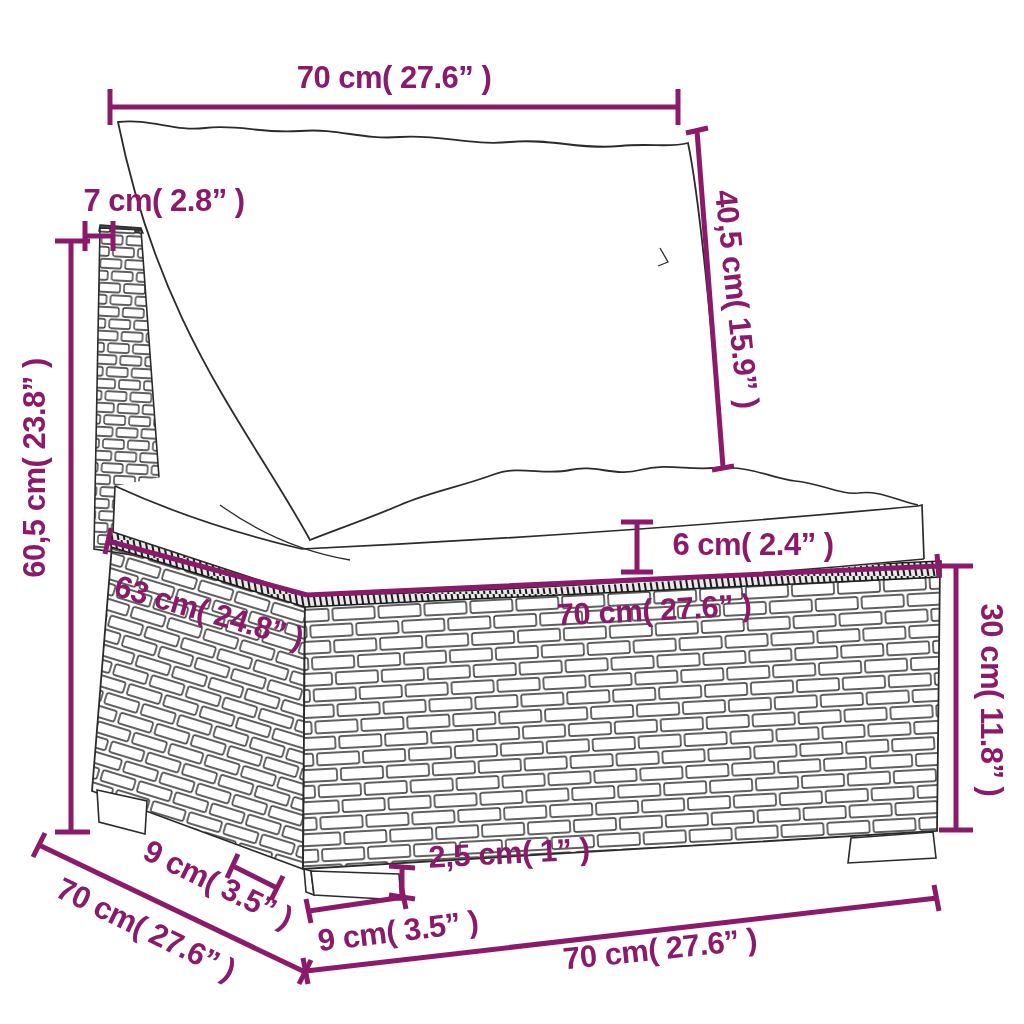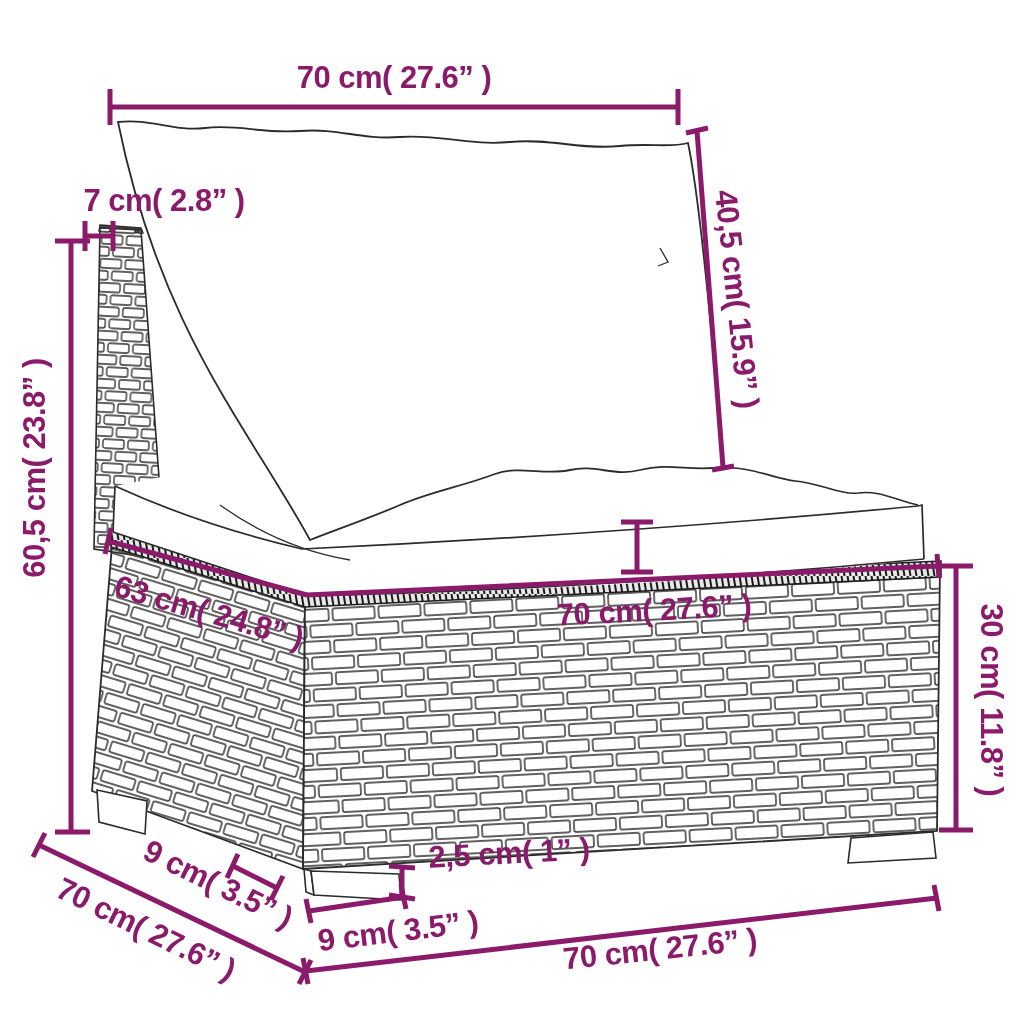--- a/index.html
+++ b/index.html
@@ -111,20 +111,21 @@
   <div class="dim-label" style="left:394px;top:77px;transform:translate(-50%,-50%);">70 cm( 27.6” )</div>
 
   <div class="dim-label" style="left:139px;top:200px;transform:translate(-50%,-50%);margin-left:25px;">7 cm( 2.8” )</div>
 
   <div class="dim-label" style="left:737px;top:299px;transform:translate(-50%,-50%) rotate(84deg);">40,5 cm( 15.9” )</div>
 
   <div class="dim-label" style="left:34px;top:468px;transform:translate(-50%,-50%) rotate(-90deg);">60,5 cm( 23.8” )</div>
 
   <div class="dim-label" style="left:209px;top:612px;transform:translate(-50%,-50%) rotate(16deg);">63 cm( 24.8” )</div>
 
+  <div class="dim-label" style="left:753px;top:544px;transform:translate(-50%,-50%);">6 cm( 2.4” )</div>
 
   <div class="dim-label" style="left:654px;top:610px;transform:translate(-50%,-50%) rotate(-3deg);">70 cm( 27.6” )</div>
 
   <div class="dim-label" style="left:991px;top:700px;transform:translate(-50%,-50%) rotate(90deg);">30 cm( 11.8” )</div>
 
   <div class="dim-label" style="left:509px;top:853px;transform:translate(-50%,-50%) rotate(-3deg);">2,5 cm( 1” )</div>
 
   <div class="dim-label" style="left:398px;top:931px;transform:translate(-50%,-50%) rotate(-7deg);">9 cm( 3.5” )</div>
 
   <div class="dim-label" style="left:146px;top:929px;transform:translate(-50%,-50%) rotate(26deg);">70 cm( 27.6” )</div>

